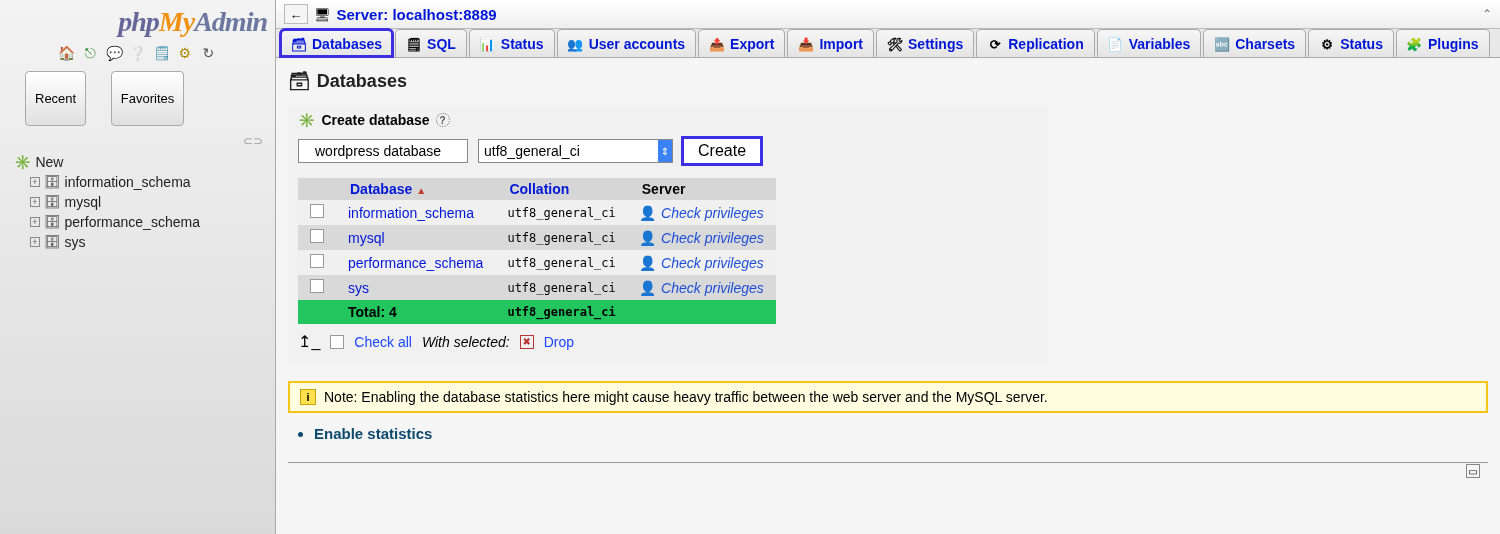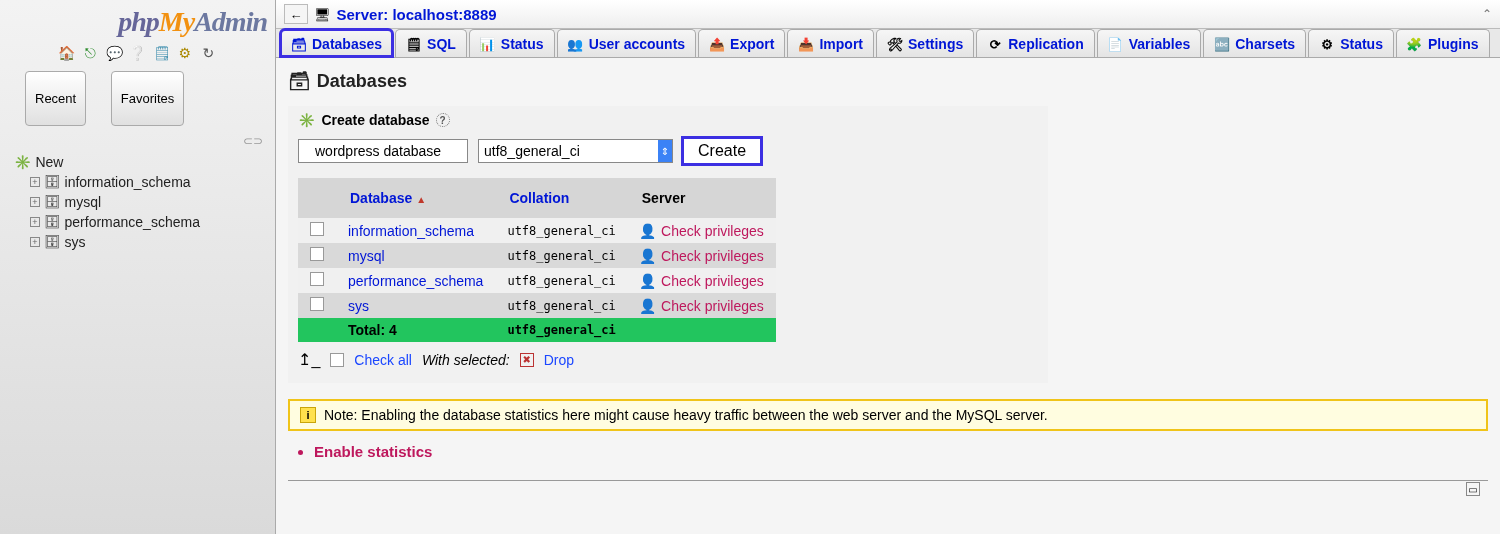--- a/index.html
+++ b/index.html
@@ -78,45 +78,45 @@
     width:14px; height:100%; background:#3b82f6; color:#fff; font-size:10px;
     display:flex; align-items:center; justify-content:center;
   }
   .btn-create {
     border:1px solid #888; background:#fff; padding:3px 14px; font-size:16px;
     outline:3px solid #3c2fe2; outline-offset:-1px;
   }
 
   
   .dbtable { border-collapse:collapse; margin-top:14px; font-size:14px; }
-  .dbtable th { background:#d6d6d6; text-align:left; padding:12px 14px; font-weight:bold; }
+  .dbtable th { background:#d6d6d6; text-align:left; padding:3px 14px; font-weight:bold; }
   .dbtable th.sorted { color:#0016d6; }
   .sort-arrow { color:#c0392b; font-size:10px; margin-left:4px; }
   .dbtable td { padding:4px 12px; }
   .dbtable tr.odd { background:#f0f0f0; }
   .dbtable tr.even { background:#d9d9d9; }
   .dbtable .dbname { color:#0016d6; }
   .coll { font-family: monospace; font-size:12px; }
-  .chkpriv { color:#be185d; }
+  .chkpriv { color:#1d4ed8;font-style:italic; }
   .chk { width:14px; height:14px; border:1px solid #999; display:inline-block; background:#fff; }
   .totals td { background:#22c55e; font-weight:bold; }
   .totals .coll { font-family:monospace; }
 
   .bulk-row { display:flex; align-items:center; gap:10px; margin-top:8px; font-size:14px; }
   .up-arrow { font-size:16px; }
   .italic { font-style:italic; }
   .drop-icon { display:inline-block; width:14px; height:14px; border:1px solid #b33; color:#b33; font-size:10px; text-align:center; line-height:12px; }
 
   .note {
     margin-top:16px; border:2px solid #f0c419; background:#fffde0;
     padding:6px 10px; display:flex; align-items:center; gap:8px; font-size:14px;
   }
   .noteicon { width:16px; height:16px; border:1px solid #c9a50b; background:#ffe14d; display:inline-flex; align-items:center; justify-content:center; font-size:11px; font-weight:bold; }
   .actionlist { margin:12px 0 0 26px; }
-  .actionlist li { color:#be185d; font-weight:bold; font-size:15px; }
+  .actionlist li { color:#0c4a6e; font-weight:bold; font-size:15px; }
 
   .bottom-sep { border-top:1px solid #999; margin-top:20px; position:relative; height:20px; }
   .corner-icon { position:absolute; right:8px; top:1px; width:14px; height:14px; border:1px solid #888; font-size:10px; display:flex; align-items:center; justify-content:center; }
 
   .collapse-icon { margin-left:auto; color:#777; font-size:12px; }
 </style>
 </head>
 <body>
 
 <div class="sidebar">

